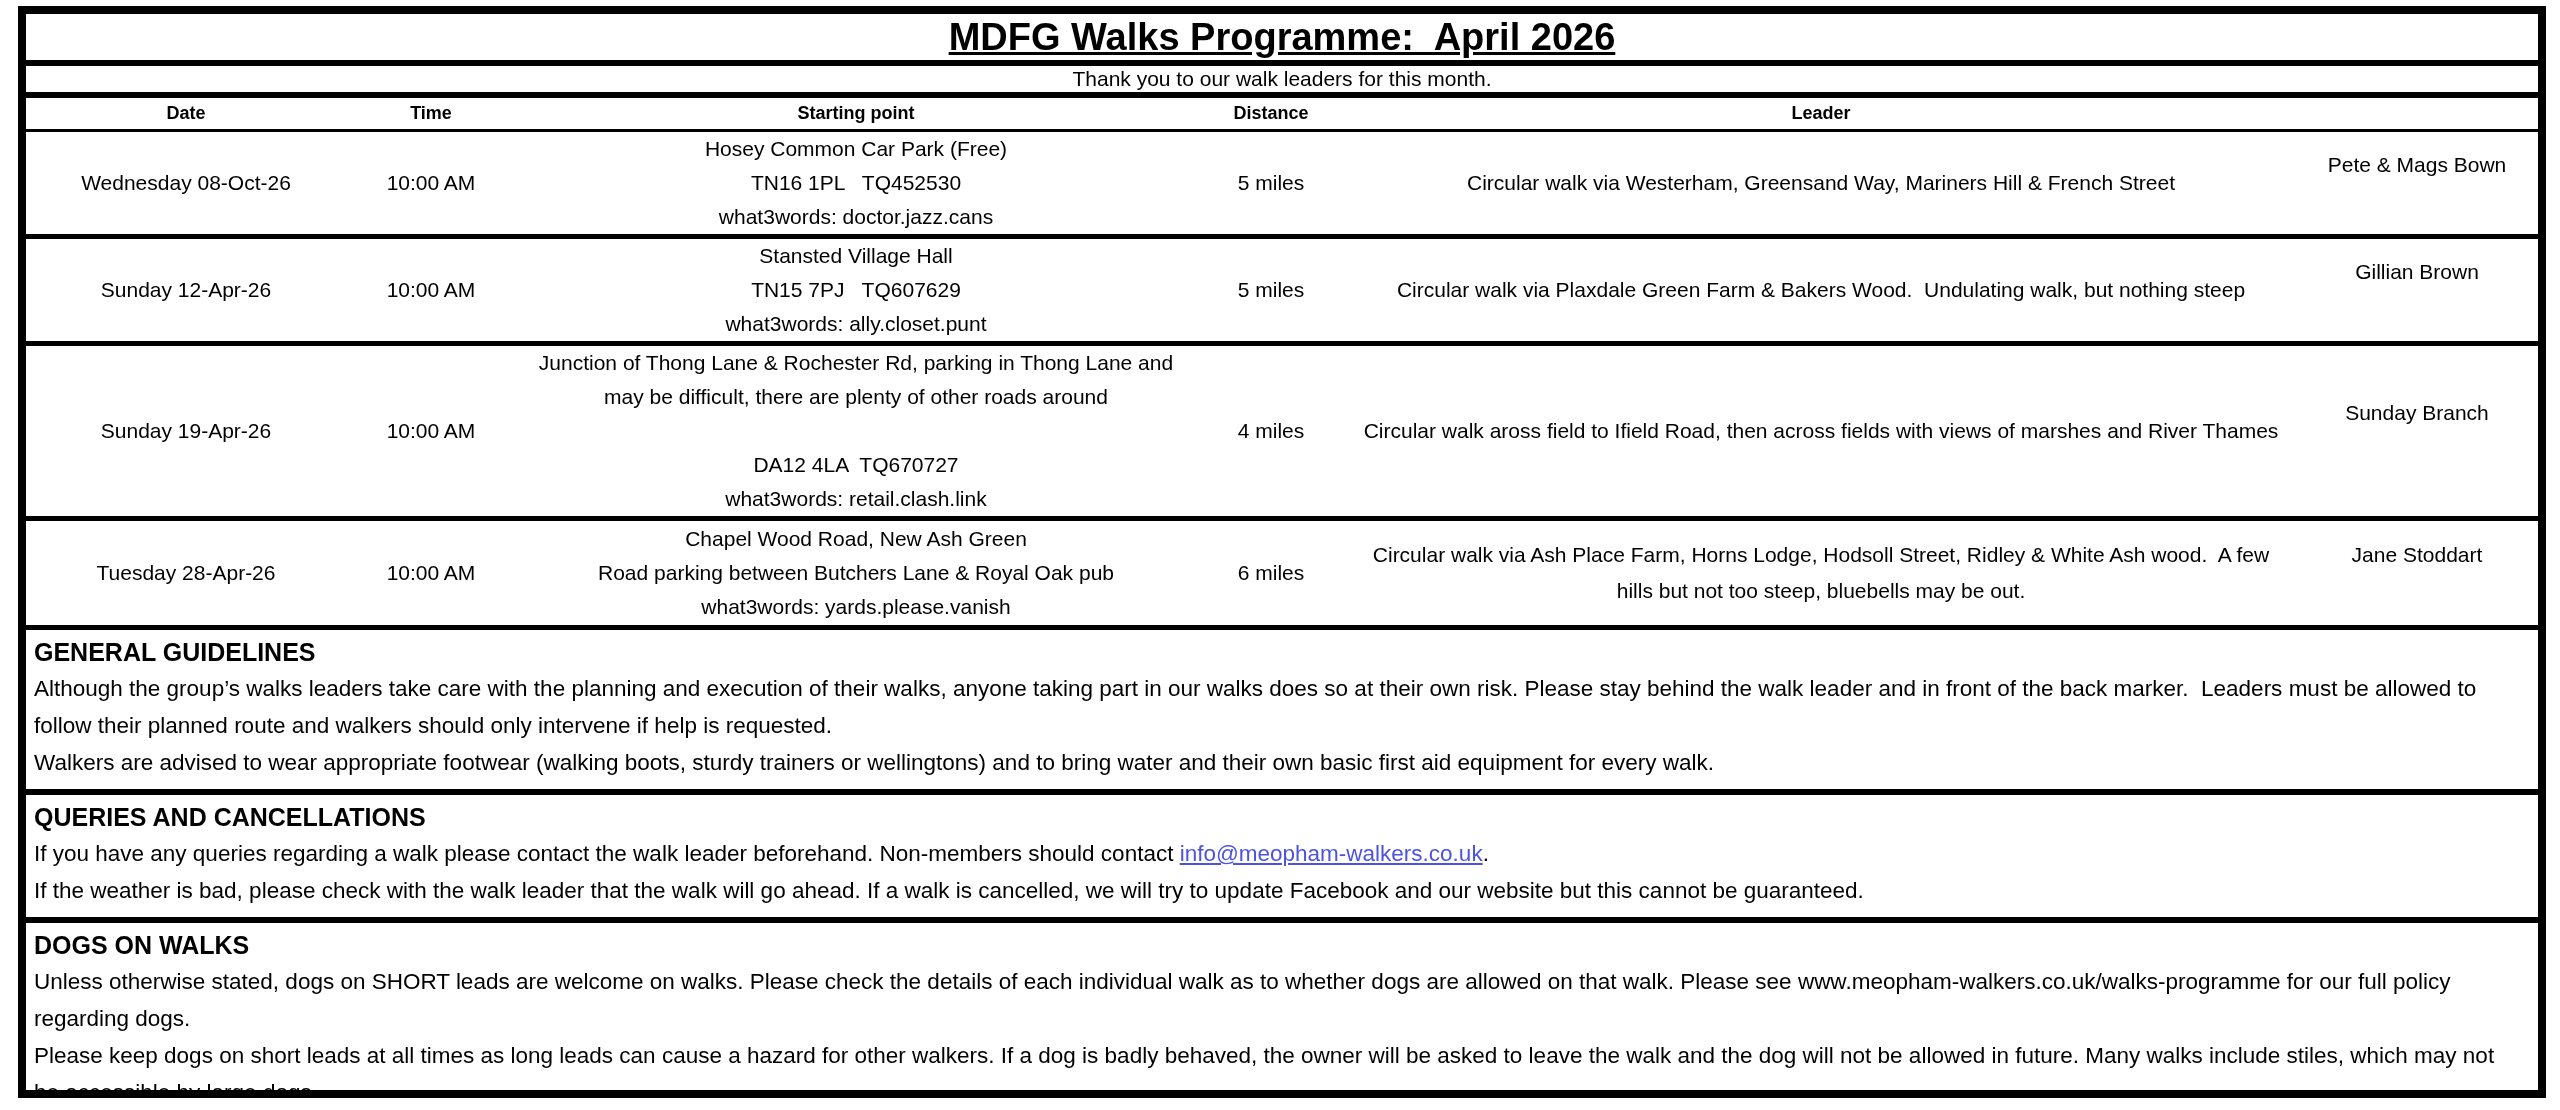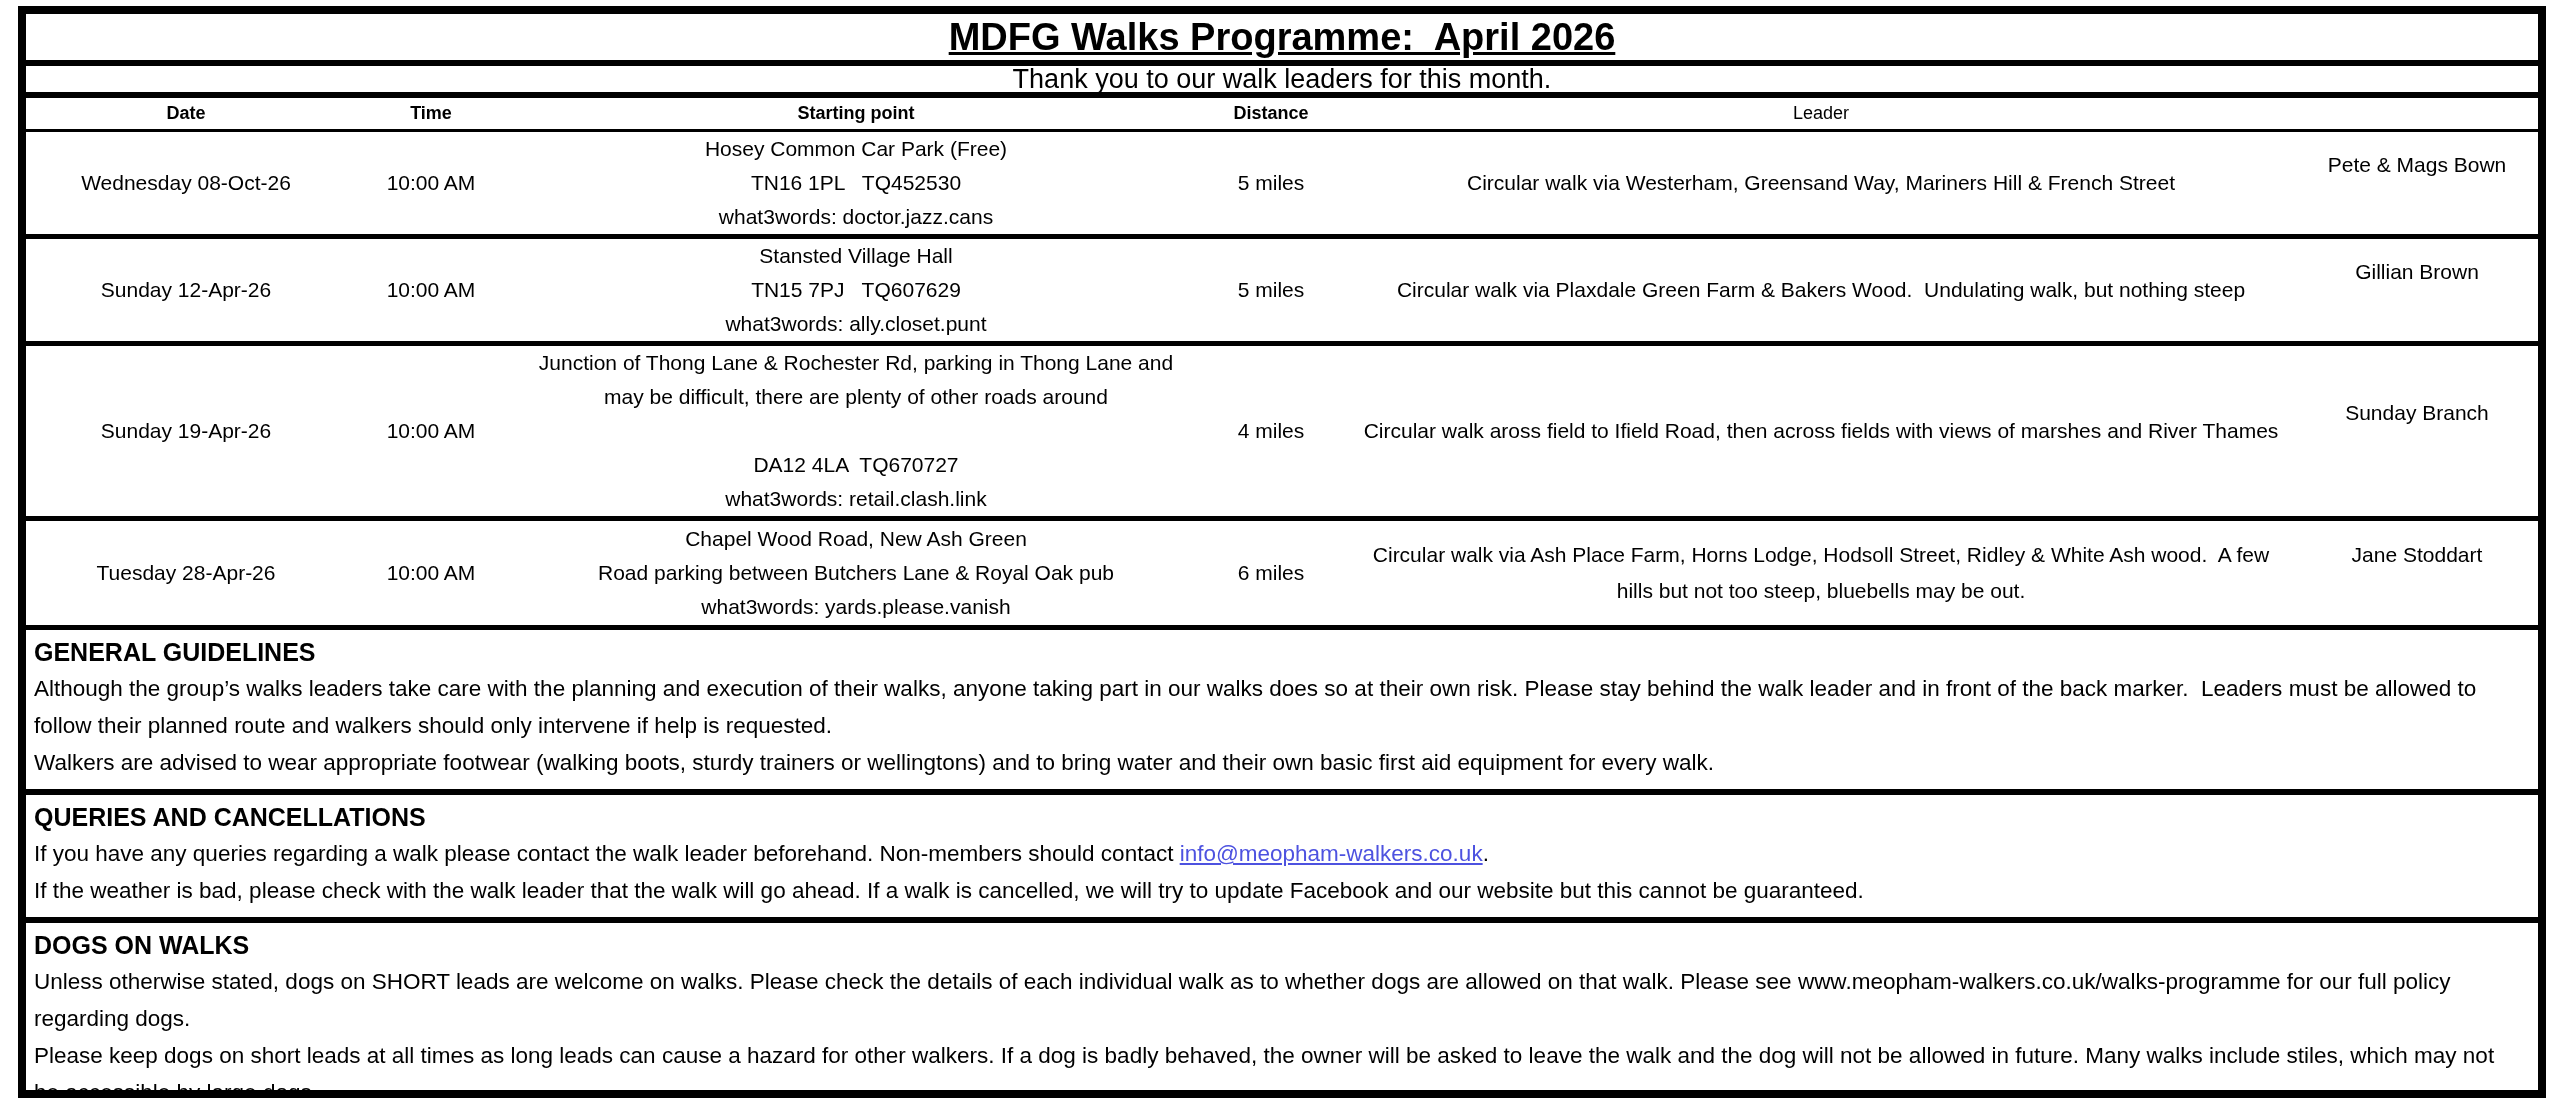--- a/index.html
+++ b/index.html
@@ -15,31 +15,31 @@
 
   
   .title-row {
     height:46px; border-bottom:6px solid #000;
     display:flex; align-items:center; justify-content:center;
     font-weight:bold; font-size:38px; white-space:pre;text-decoration:underline;
   }
   .subtitle-row {
     height:26px; border-bottom:6px solid #000;
     display:flex; align-items:center; justify-content:center;
-    font-size:27px; white-space:pre;
+    font-size:21px; white-space:pre;
   }
 
   
   .grid6 { display:grid; grid-template-columns:320px 170px 680px 150px 950px 242px; }
   .header-row {
     height:31px; border-bottom:3px solid #000;
     font-size:18px; font-weight:bold; align-items:center; text-align:center;
   }
   .header-cell { align-self:center; }
-  .light { font-weight:normal; }
+  .light { font-weight:bold; }
 
   .trow { border-bottom:5px solid #000; }
   .r1 { min-height:95px; } .r2 { min-height:98px; } .r3 { min-height:168px; } .r4 { min-height:104px; }
 
   .td {
     display:flex; flex-direction:column; justify-content:center; align-items:center;
     text-align:center; font-size:21px; line-height:34px; padding:0 6px; box-sizing:border-box;
   }
   .cell-line { width:100%; }
   .cell-line:empty::before { content:"\00a0"; }

